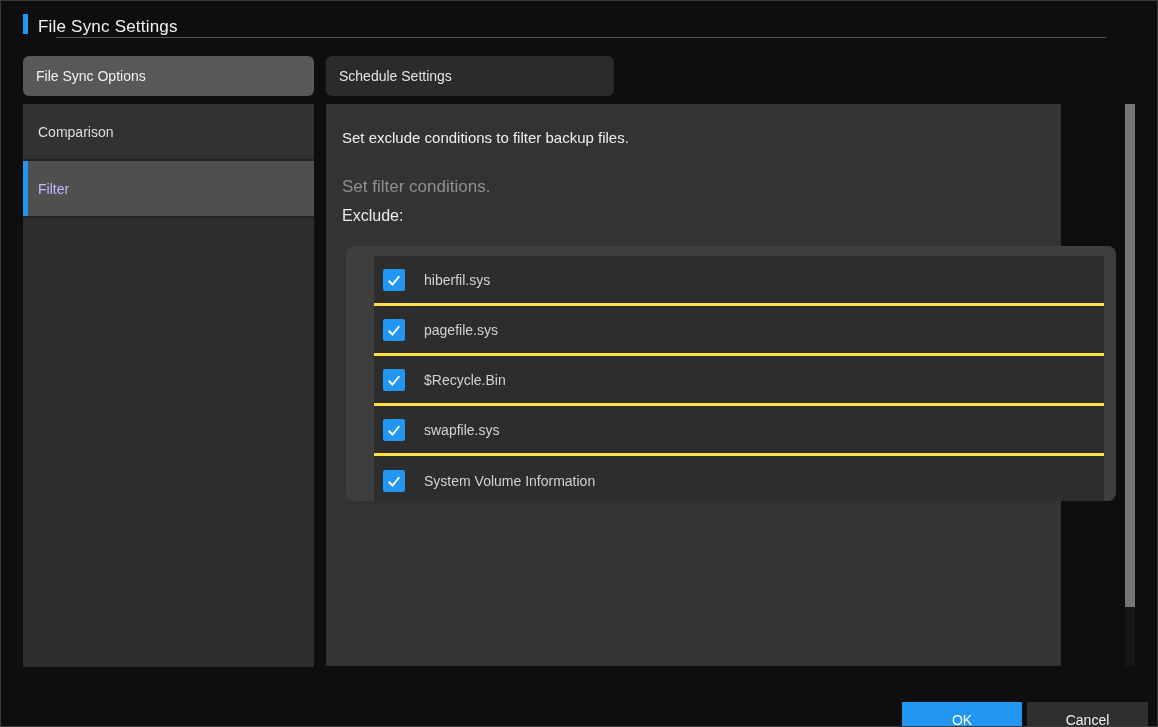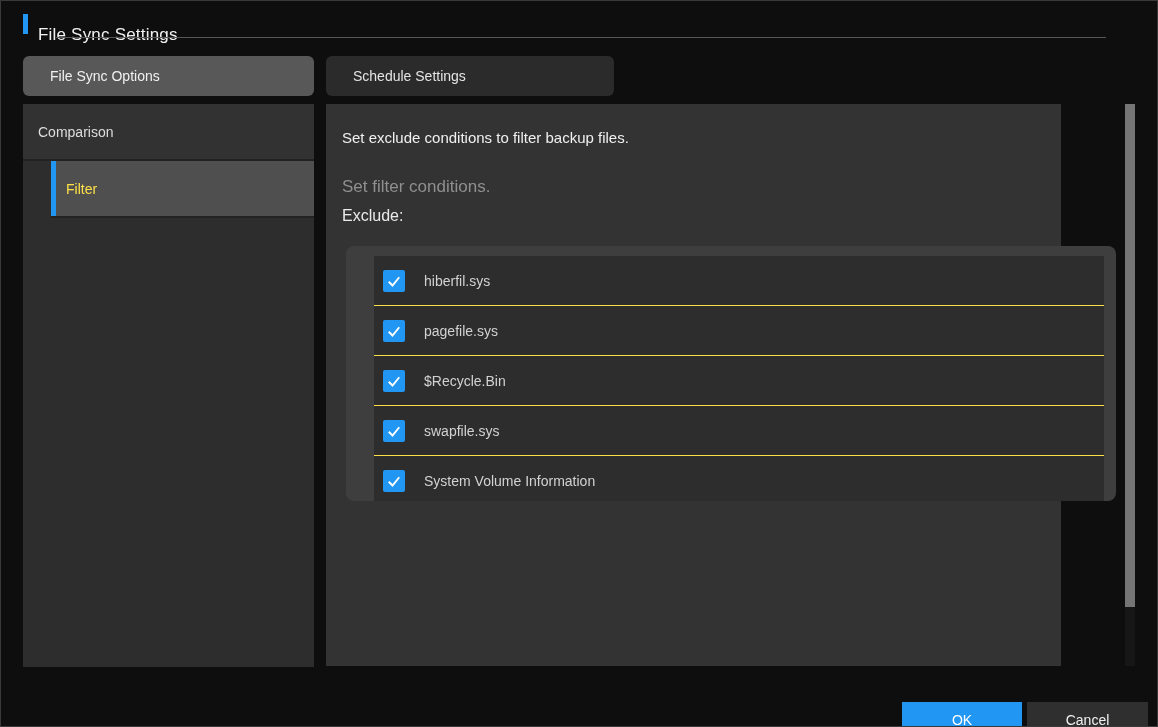--- a/index.html
+++ b/index.html
@@ -16,34 +16,34 @@
     color: #e8e8e8;
   }
 
   
   .titlebar { position: absolute; left: 0; top: 0; width: 100%; height: 44px; }
   .title-accent {
     position: absolute; left: 22px; top: 13px;
     width: 5px; height: 20px; background: #2196f3;
   }
   .title-text {
-    position: absolute; left: 37px; top: 24px;
+    position: absolute; left: 37px; top: 16px;
     font-size: 17px; color: #f2f2f2; letter-spacing: 0.2px;
   }
   .title-underline {
     position: absolute; left: 55px; top: 36px;
     width: 1050px; height: 1px; background: #565656;
   }
 
   
   .tab {
     position: absolute; top: 55px; height: 40px;
     border-radius: 6px;
     display: flex; align-items: center;
-    padding-left: 27px;
+    padding-left: 13px;
     font-size: 14px; color: #f0f0f0;
     cursor: default;
   }
   .tab.active { left: 22px; width: 291px; background: #585858; }
   .tab.inactive { left: 325px; width: 288px; background: #2b2b2b; color: #e4e4e4; text-align: center; }
 
   
   .sidebar {
     position: absolute; left: 22px; top: 103px;
     width: 291px; height: 563px;
@@ -53,22 +53,21 @@
     position: relative;
     height: 57px;
     display: flex; align-items: center;
     padding-left: 15px;
     font-size: 14px; color: #dedede;
     background: #323232;
     border-bottom: 2px solid #222;
   }
   .side-item.active {
     background: #4f4f4f;
-    color: #fde047;
-    margin-left: 28px;
+    color: #c4b5fd;
   }
   .side-accent {
     position: absolute; left: 0; top: 0;
     width: 5px; height: 100%; background: #2196f3;
     display: none;
   }
   .side-item.active .side-accent { display: block; }
 
   
   .main-panel {
@@ -95,21 +94,21 @@
     width: 770px; height: 255px;
     background: #3e3e3e;
     border-radius: 8px;
     padding: 10px 12px 12px 28px;
     overflow: hidden;
   }
   .exclude-row {
     height: 50px;
     display: flex; align-items: center;
     background: #2d2d2d;
-    border-bottom: 1px solid #fde047;
+    border-bottom: 3px solid #fde047;
     padding-left: 9px;
   }
   .exclude-row:last-child { border-bottom: none; }
   .checkbox {
     width: 22px; height: 22px;
     background: #2196f3;
     border-radius: 2px;
     flex: 0 0 auto;
     display: flex; align-items: center; justify-content: center;
     cursor: default;

